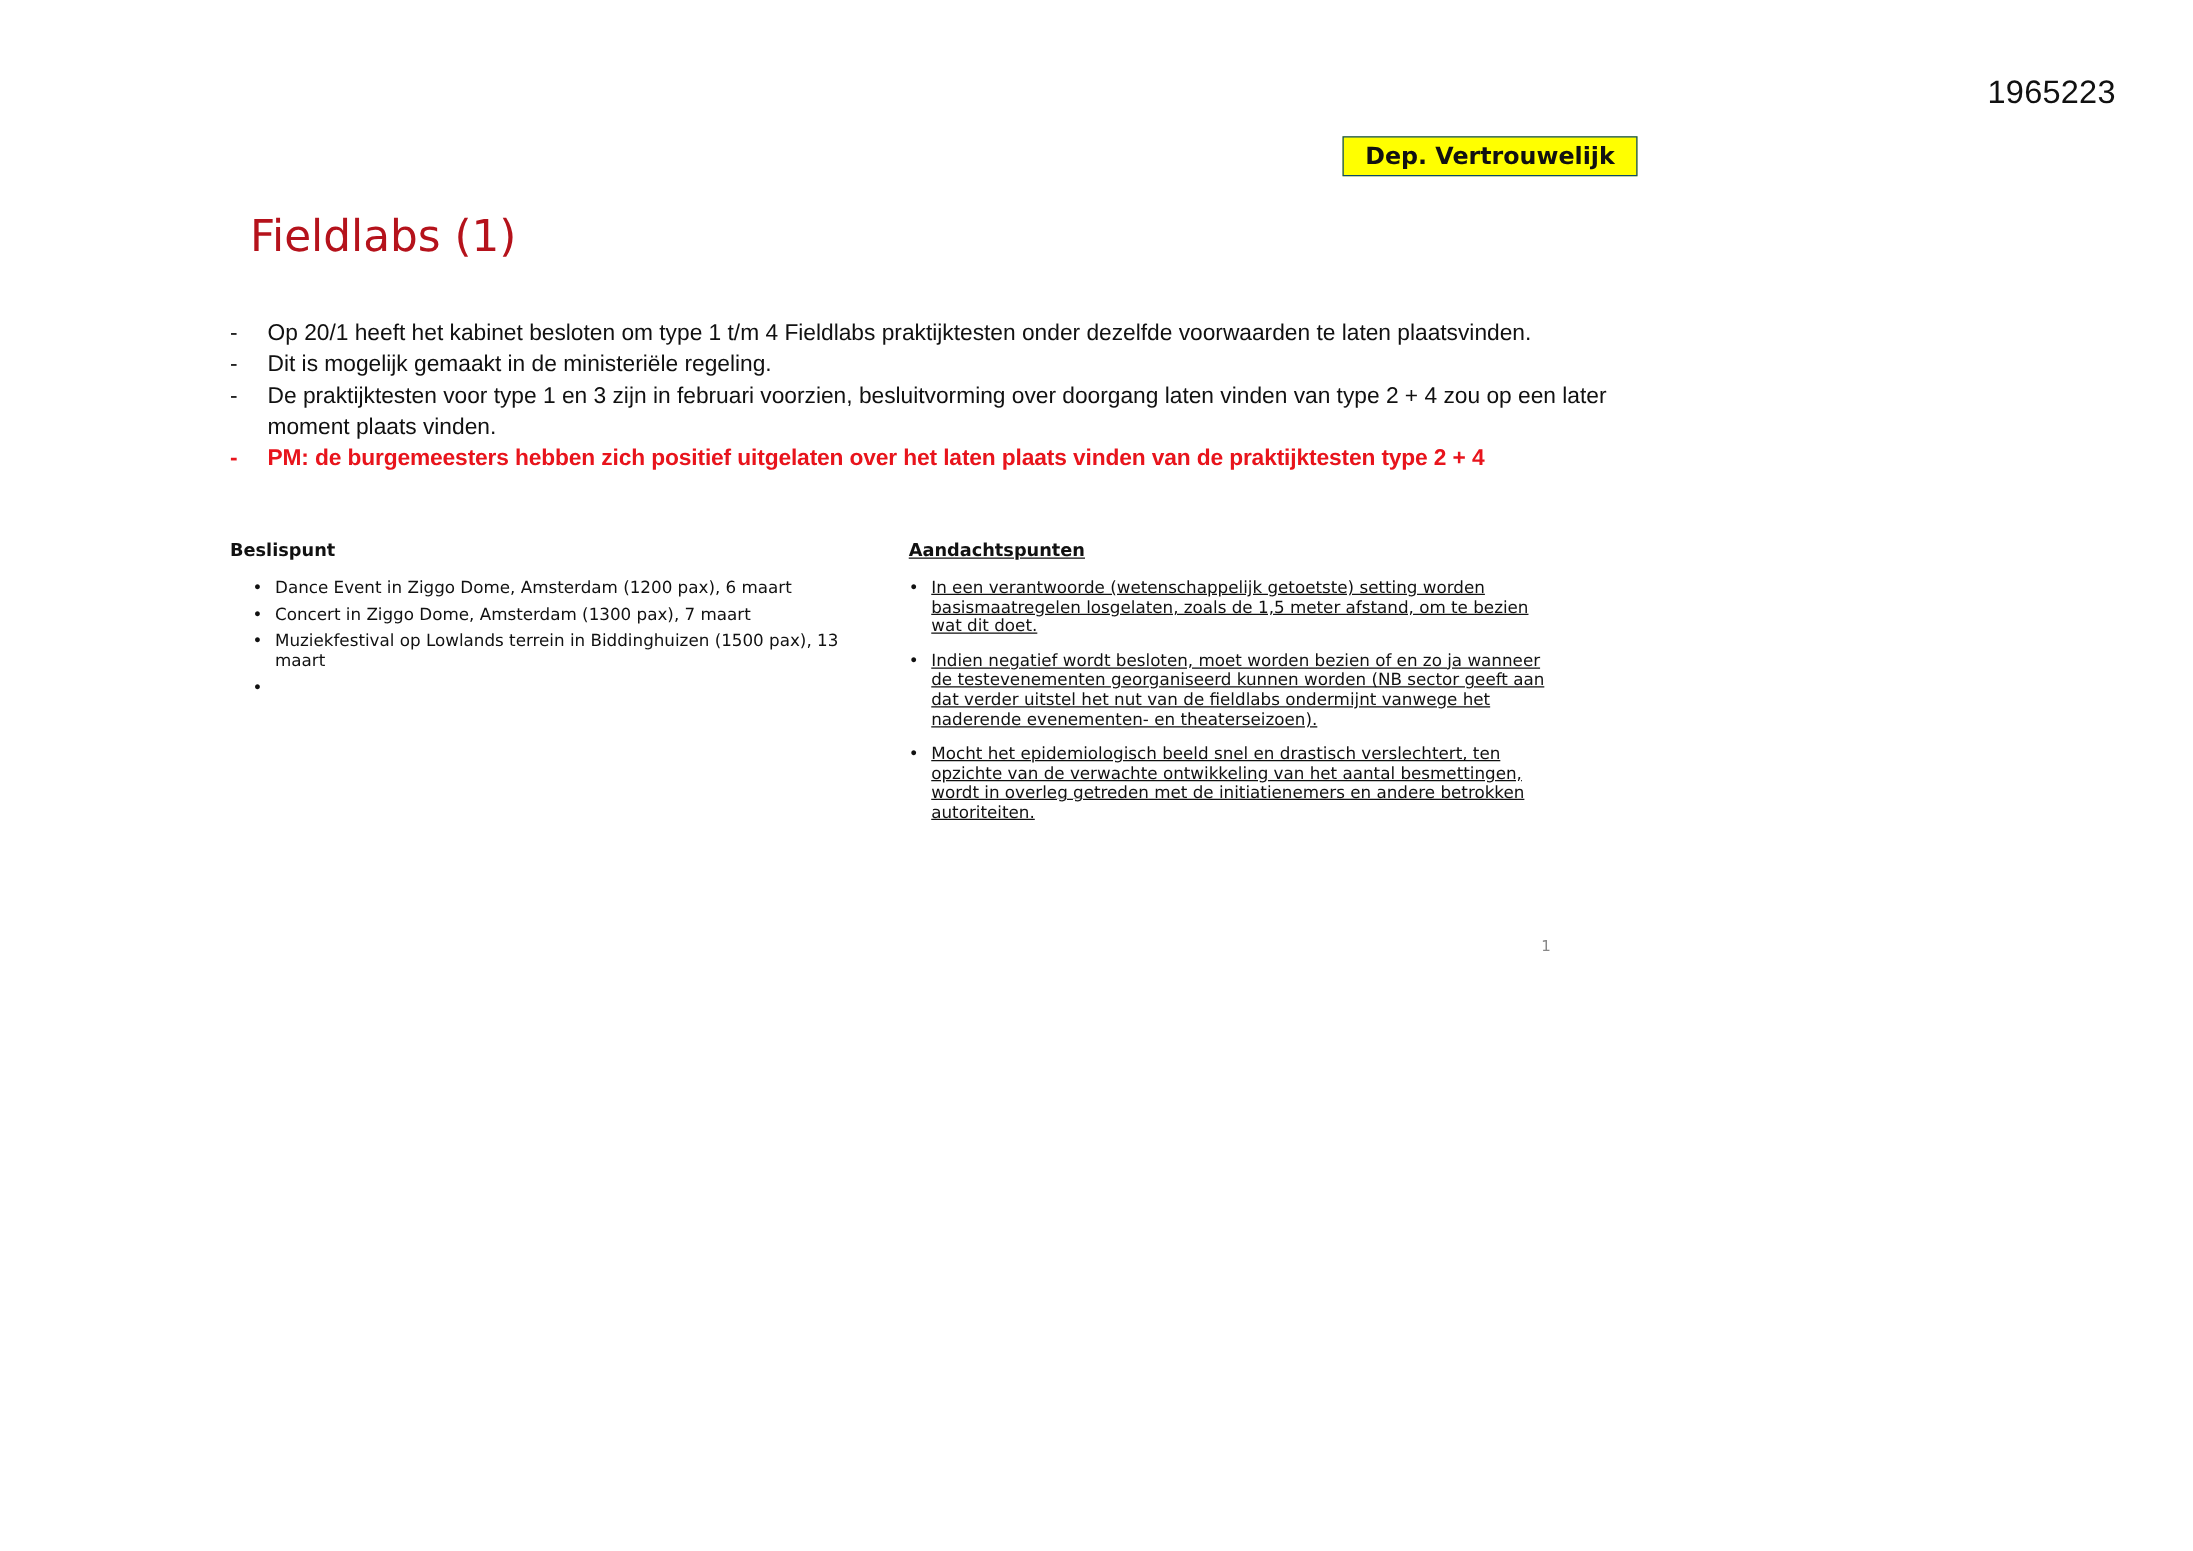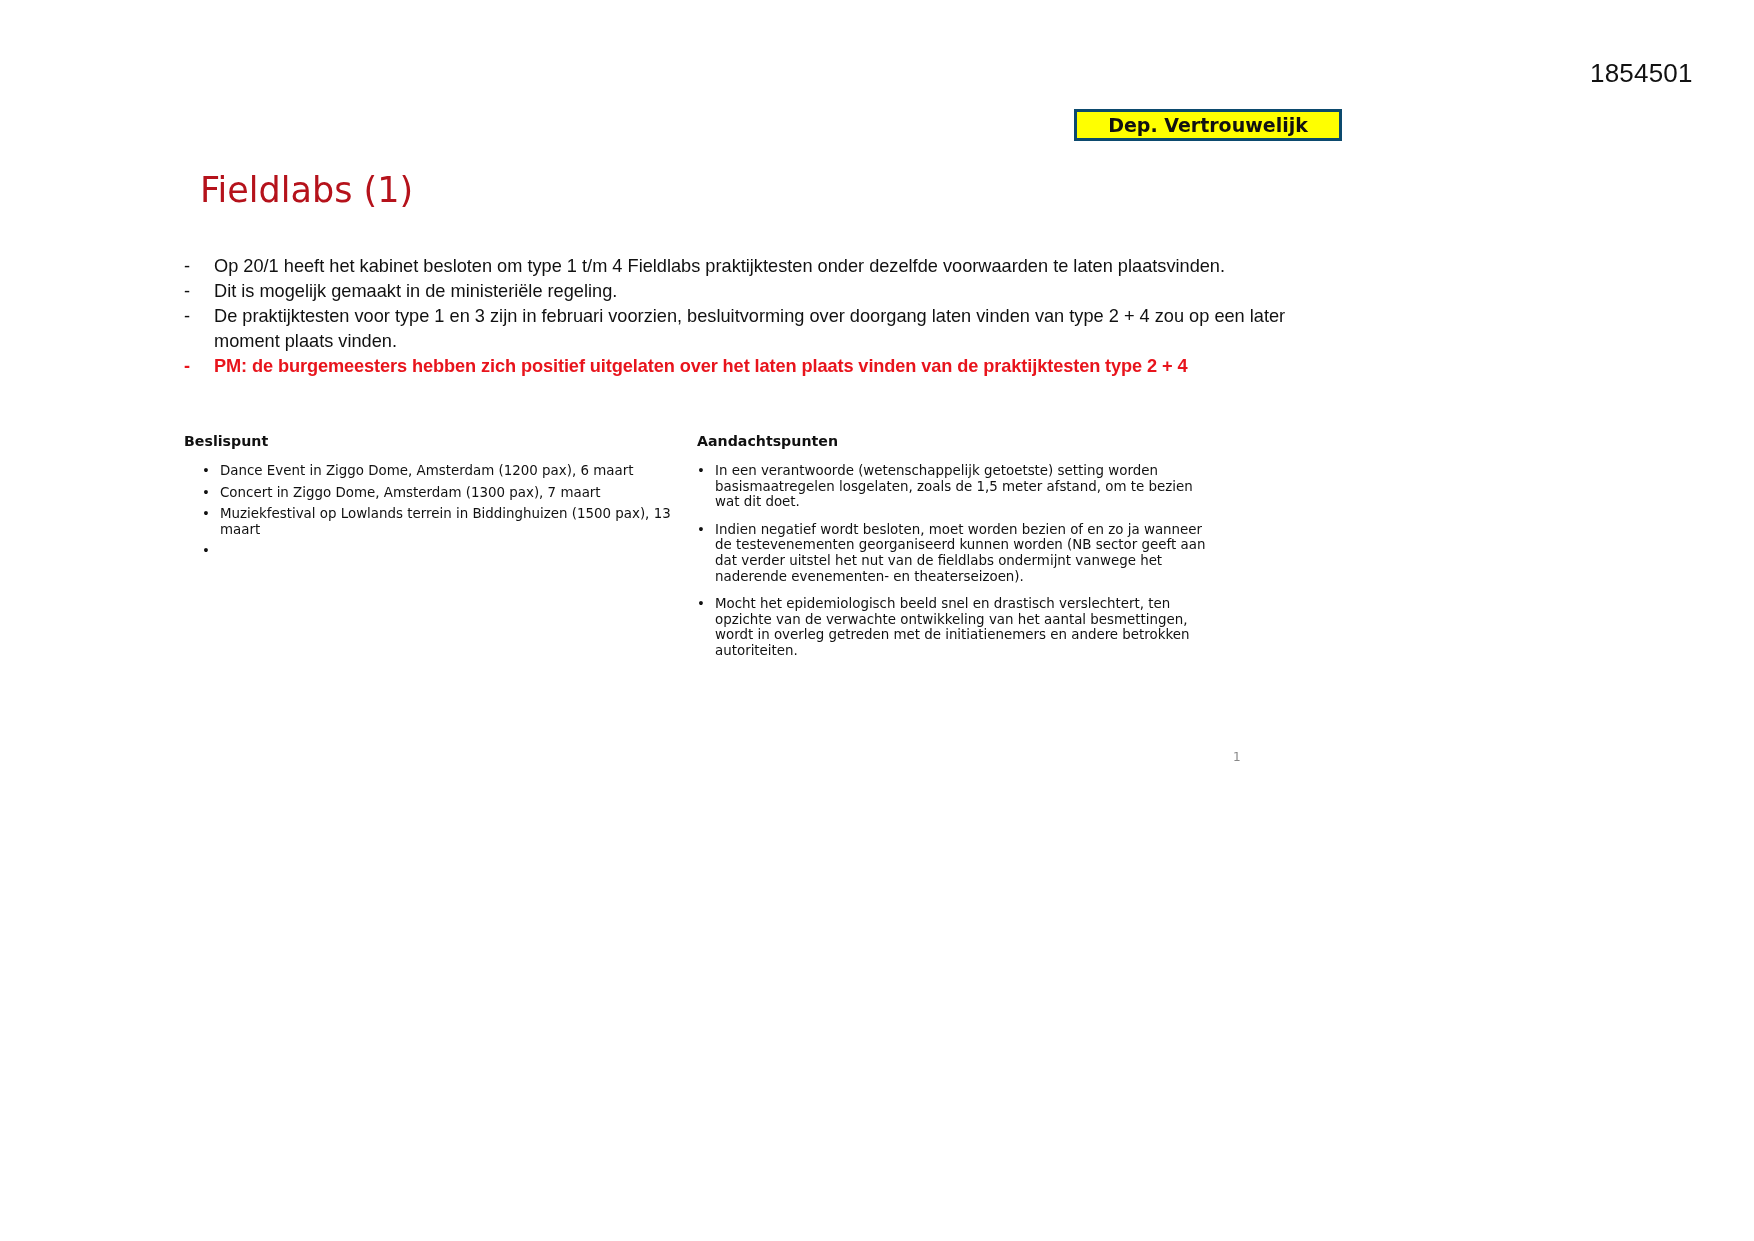--- a/index.html
+++ b/index.html
@@ -21,24 +21,24 @@
       left: 1590px;
       font-family: "Liberation Sans", sans-serif;
       font-size: 26px;
       color: #111;
       letter-spacing: 0.2px;
     }
     .confidential {
       position: absolute;
       top: 109px;
       left: 1074px;
-      width: 268px;
+      width: 236px;
       height: 32px;
       background: #ffff00;
-      border: 3px solid #0c4a6e;
+      border: 1px solid #0c4a6e;
       box-sizing: border-box;
       display: flex;
       align-items: center;
       justify-content: center;
       font-family: "DejaVu Sans", sans-serif;
       font-weight: bold;
       font-size: 19px;
       color: #111;
     }
     .title {
@@ -81,21 +81,21 @@
       letter-spacing: -0.1px;
     }
     .col {
       position: absolute;
       font-family: "DejaVu Sans", sans-serif;
       font-size: 13.4px;
       line-height: 15.6px;
       color: #111;
     }
     .col-left { top: 432px; left: 184px; width: 520px; }
-    .col-right { top: 432px; left: 697px; width: 520px; }
+    .col-right { top: 432px; left: 727px; width: 520px; text-decoration: underline; }
     .col-heading {
       font-weight: bold;
       font-size: 14.2px;
       margin: 0 0 13px 0;
       line-height: 18px;
     }
     .intro {
       margin: 0 0 6px 0;
       padding-left: 22px;
       text-indent: -22px;
@@ -122,21 +122,21 @@
       top: 750px;
       left: 1233px;
       font-family: "DejaVu Sans", sans-serif;
       font-size: 12px;
       color: #888;
     }
   </style>
 </head>
 <body>
 
-<div class="doc-number">1854501</div>
+<div class="doc-number">1965223</div>
 
 <div class="confidential">Dep. Vertrouwelijk</div>
 
 <h1 class="title">Fieldlabs (1)</h1>
 
 <ul class="main-list">
   <li>
     <span class="dash">-</span>
     <span>Op 20/1 heeft het kabinet besloten om type 1 t/m 4 Fieldlabs praktijktesten onder dezelfde voorwaarden te laten plaatsvinden.</span>
   </li>

